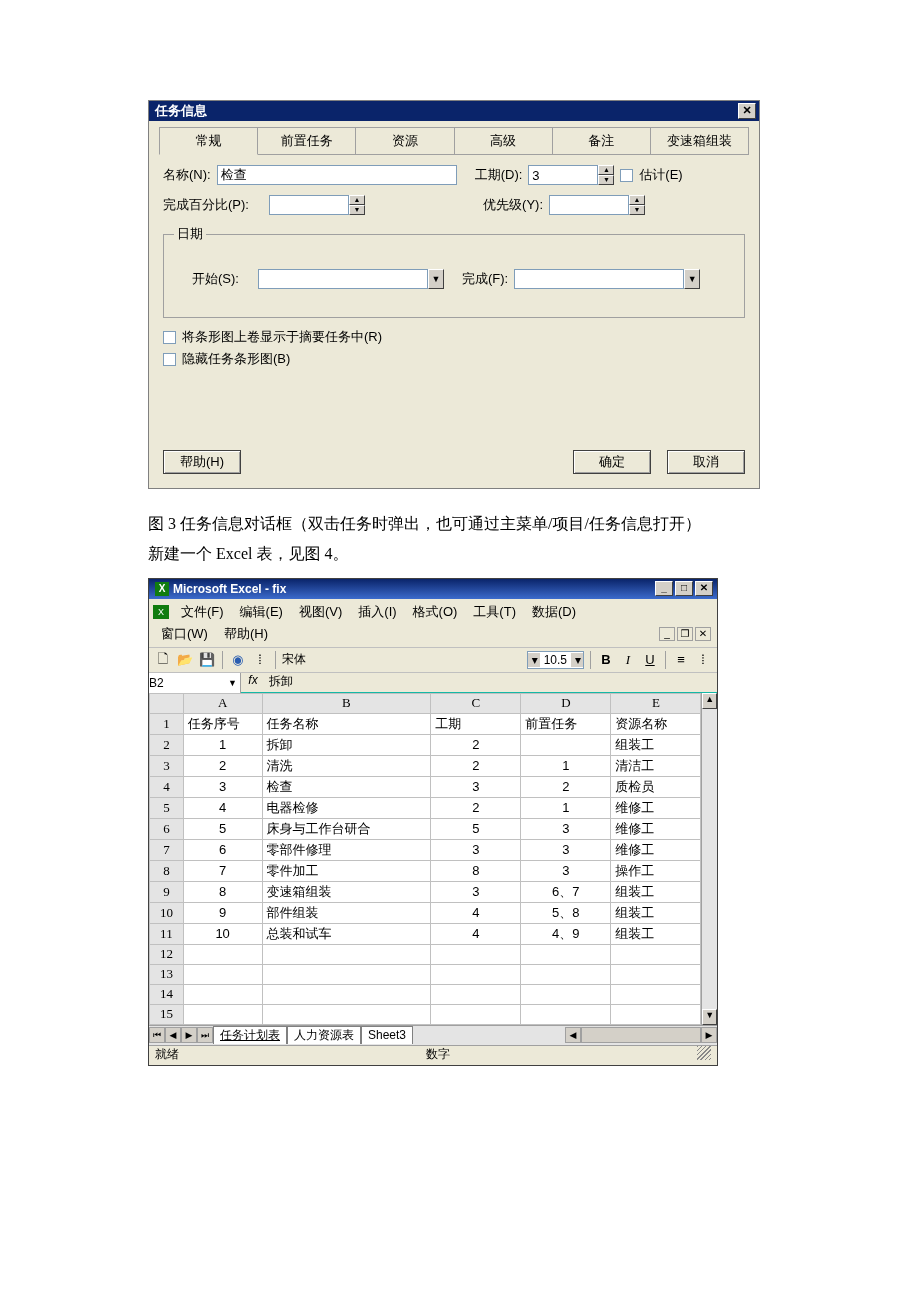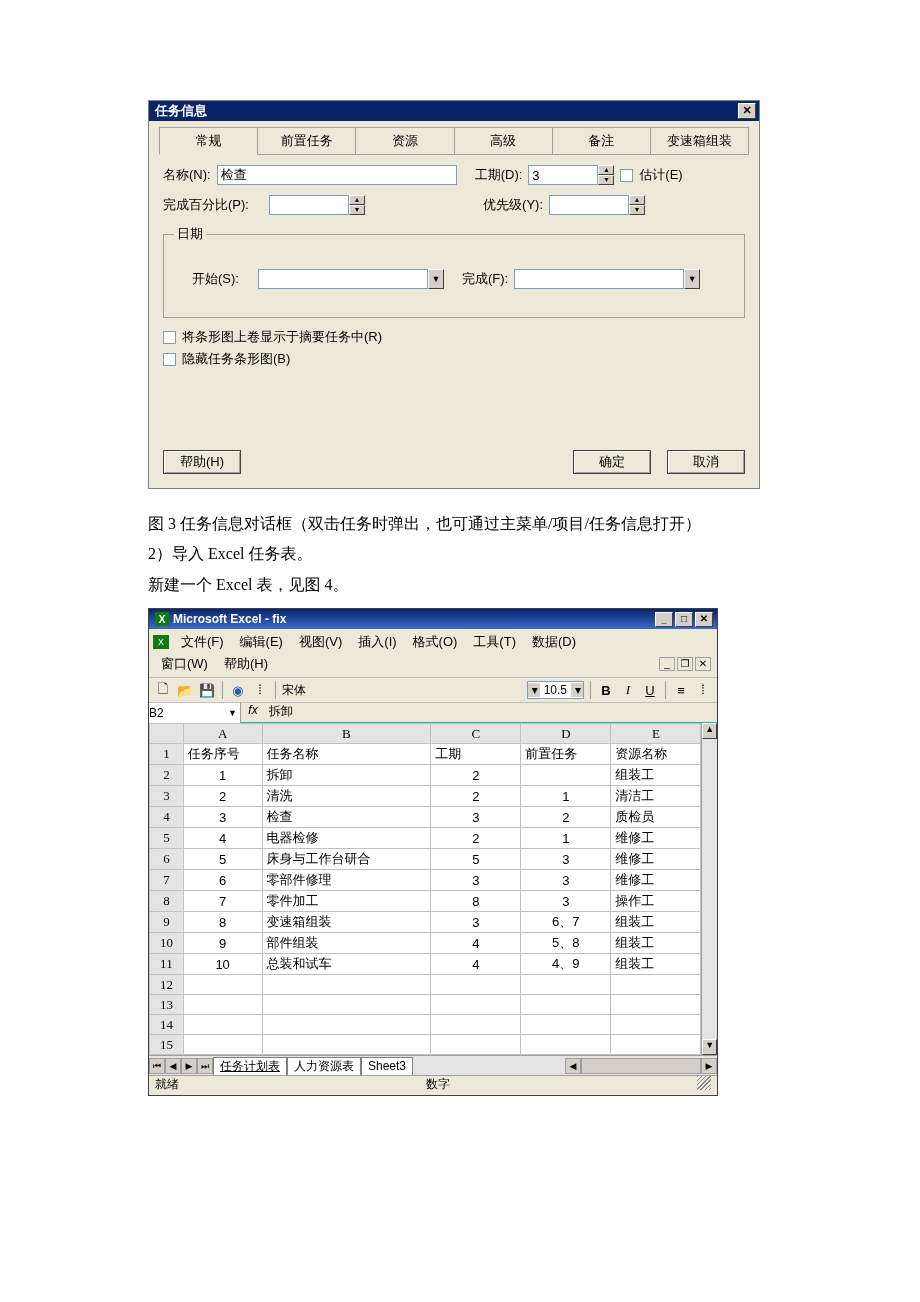--- a/index.html
+++ b/index.html
@@ -354,21 +354,20 @@
       <div class="btn">帮助(H)</div>
       <div class="btn-group">
         <div class="btn">确定</div>
         <div class="btn">取消</div>
       </div>
     </div>
   </div>
 
   <div class="caption-text">
     <div>图 3 任务信息对话框（双击任务时弹出，也可通过主菜单/项目/任务信息打开）</div>
-    <div>2）导入 Excel 任务表。</div>
     <div style="position:relative">
       <span>新建一个 Excel 表，见图 4。</span>
     </div>
   </div>
 
   <div class="excel-win">
 
     <div class="excel-title">
       <div class="left">
         <span class="xicon">X</span>

